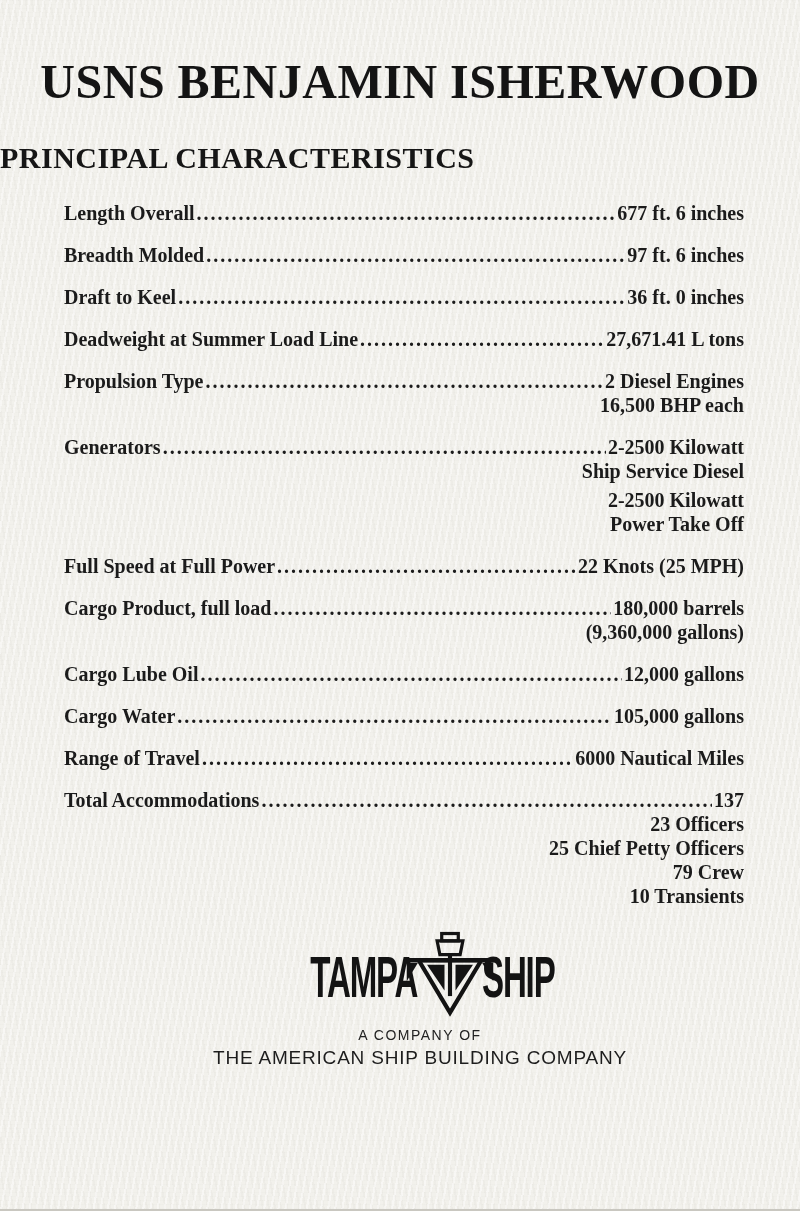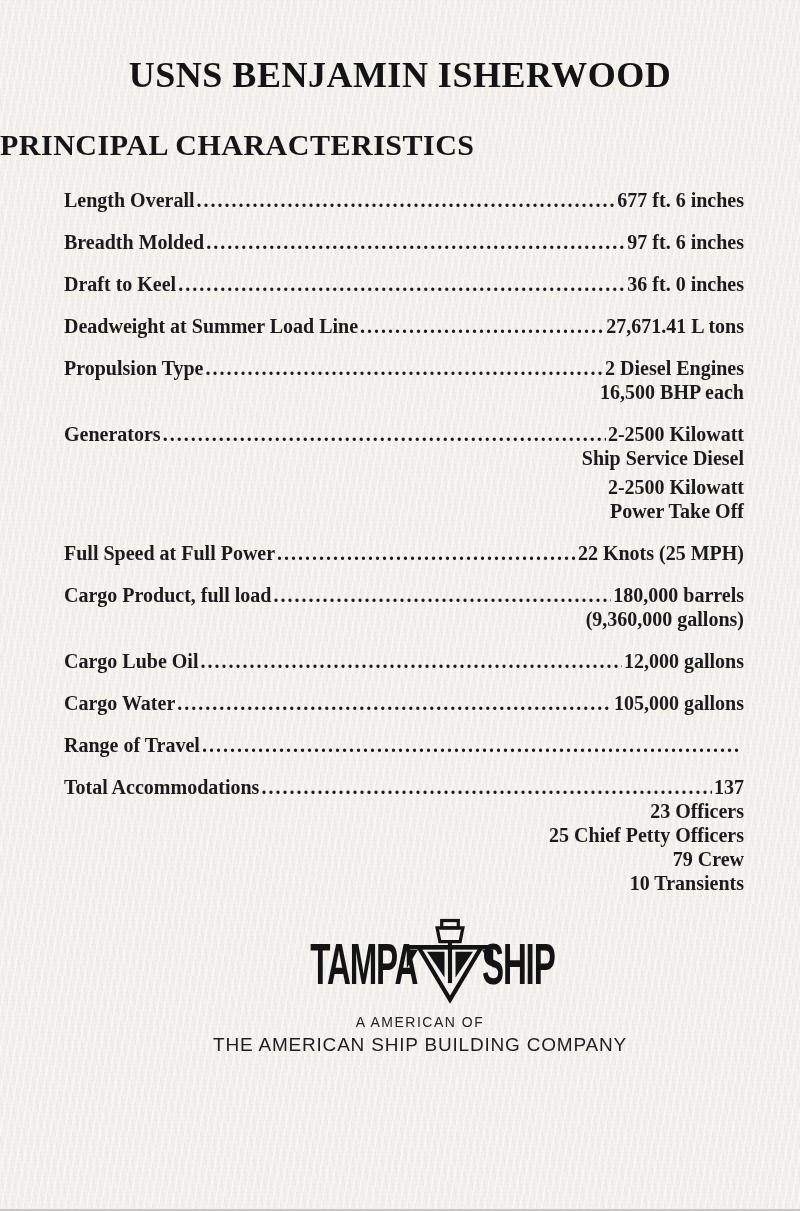--- a/index.html
+++ b/index.html
@@ -20,21 +20,21 @@
     background-image:
       repeating-linear-gradient(100deg, rgba(255,255,255,0.45) 0 2px, rgba(255,255,255,0) 2px 7px),
       repeating-linear-gradient(80deg, rgba(120,115,100,0.035) 0 2px, rgba(0,0,0,0) 2px 6px),
       repeating-linear-gradient(0deg, rgba(125,120,110,0.02) 0 1px, rgba(0,0,0,0) 1px 4px);
     border-bottom: 2px solid #c9c7c0;
   }
 
   .doc-title {
     margin-top: 54px;
     text-align: center;
-    font-size: 36px;
+    font-size: 48px;
     font-weight: 700;
     letter-spacing: 0.5px;
     color: #141414;
   }
 
   .doc-subtitle {
     margin-top: 32px;
     text-align: left;
     font-size: 30px;
     font-weight: 700;
@@ -232,20 +232,21 @@
         <span class="leader"></span>
         <span class="spec-value">105,000 gallons</span>
       </div>
       <div class="extras"></div>
     </div>
 
     <div class="spec-row">
       <div class="spec-line">
         <span class="spec-label">Range of Travel</span>
         <span class="leader"></span>
+        <span class="spec-value">6000 Nautical Miles</span>
       </div>
       <div class="extras"></div>
     </div>
 
     <div class="spec-row">
       <div class="spec-line">
         <span class="spec-label">Total Accommodations</span>
         <span class="leader"></span>
         <span class="spec-value">137</span>
       </div>
@@ -275,17 +276,17 @@
 
         <polygon points="16,31 84,31 50,88" fill="none" stroke="#131313" stroke-width="4.5"></polygon>
 
         <polygon points="25,36 44,36 44,64" fill="#131313"></polygon>
         <polygon points="75,36 56,36 56,64" fill="#131313"></polygon>
 
         <line x1="50" y1="25" x2="50" y2="70" stroke="#131313" stroke-width="4.5"></line>
       </svg>
       <span class="logo-word right">SHIP</span>
     </div>
-    <div class="division-line">A AMERICAN OF</div>
+    <div class="division-line">A COMPANY OF</div>
     <div class="company-line">THE AMERICAN SHIP BUILDING COMPANY</div>
   </div>
 
 </div>
 
 </body></html>

